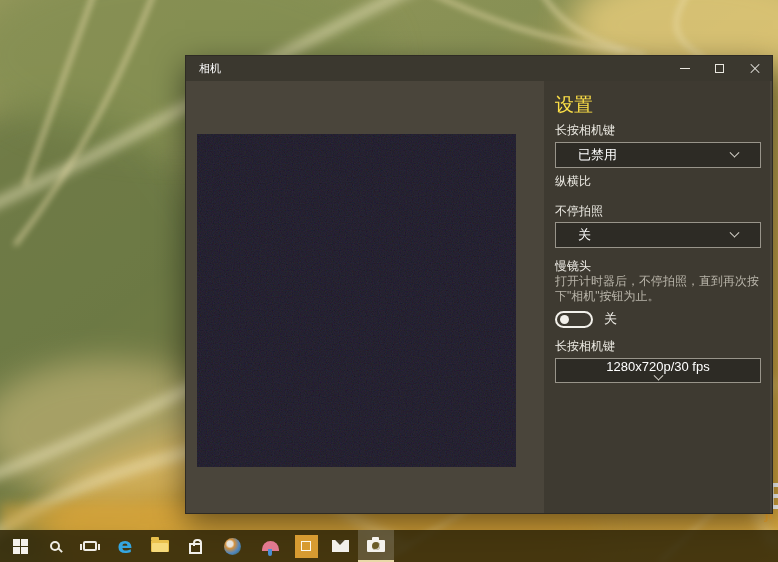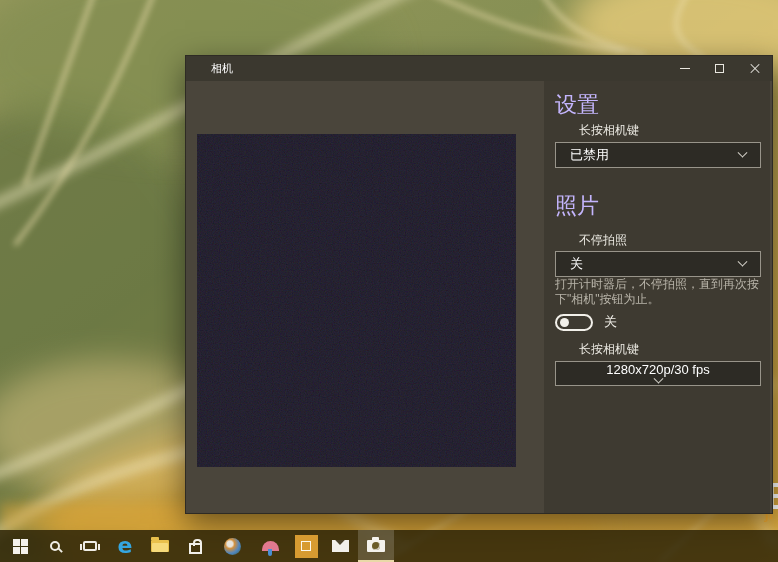--- a/index.html
+++ b/index.html
@@ -13,47 +13,47 @@
   .frag-top { position:absolute; left:766px; top:480px; width:12px; height:36px; overflow:hidden;
               color:#fff; font-size:36px; font-weight:bold; line-height:34px; }
   .frag-bottom { position:absolute; left:764px; top:507px; width:14px; height:24px; overflow:hidden;
               color:#f0a92f; font-size:14px; font-weight:bold; font-family:"Liberation Serif",serif; }
 
   
   .window { position:absolute; left:185px; top:55px; width:588px; height:459px;
             background:#4a453b; box-shadow:0 10px 30px rgba(0,0,0,.5); border:1px solid #2e2b24; }
   .titlebar { position:absolute; left:0; top:0; right:0; height:25px; background:#3b382f;
               display:flex; align-items:center; }
-  .title { color:#fff; font-size:11px; padding-left:25px; }
+  .title { color:#fff; font-size:11px; padding-left:13px; }
   .caption-controls { margin-left:auto; display:flex; height:100%; }
   .cap-btn { width:35px; height:100%; display:flex; align-items:center; justify-content:center; position:relative; }
   .min-glyph { width:10px; height:1px; background:#e9e7e0; }
   .max-glyph { width:9px; height:9px; border:1px solid #e9e7e0; }
   .x-glyph { position:relative; width:12px; height:12px; }
   .x-glyph::before,.x-glyph::after { content:""; position:absolute; left:0; top:5px; width:12px; height:1px; background:#e9e7e0; }
   .x-glyph::before { transform:rotate(45deg); }
   .x-glyph::after { transform:rotate(-45deg); }
 
   
   .viewfinder { position:absolute; left:11px; top:78px; width:319px; height:333px; background:#070609; overflow:hidden; }
   .viewfinder svg { display:block; }
 
   
   .panel { position:absolute; top:25px; right:2px; width:226px; bottom:0; background:#3e3a31;
            padding:0 9px 0 11px; overflow:hidden; }
-  .sec-header { color:#c4b5fd; font-size:22px; font-weight:normal; height:24px; line-height:24px;font-family:Liberation Serif, serif; }
+  .sec-header { color:#fde047; font-size:19px; font-weight:normal; height:24px; line-height:24px;font-family:Liberation Serif, serif; }
   .hd-settings { margin-top:12px; }
   .hd-photo { margin-top:26px; }
   .hd-video { margin-top:28px; }
-  .fld-label { color:#eceae3; font-size:12px; height:15px; line-height:15px;margin-left:24px; }
+  .fld-label { color:#eceae3; font-size:12px; height:15px; line-height:15px; }
   .lb1 { margin-top:6px; } .lb2 { margin-top:6px; } .lb3 { margin-top:15px; }
   .lb-slow { margin-top:11px; color:#f1efe9; }
   .lb4 { margin-top:11px; }
   .dropdown { margin-top:4px; height:26px; background:#2d2b25; border:1px solid #98948a;
-              display:flex; align-items:center; justify-content:space-between; padding:0 14px; cursor:default; }
+              display:flex; align-items:center; justify-content:space-between; padding:0 22px; cursor:default; }
   .dd3 { margin-top:3px; }
   .dd4 { height:25px;flex-direction:column; }
   .dd-value { color:#fff; font-size:13px; }
   .chev { width:7px; height:7px; border-right:1px solid #d8d5cd; border-bottom:1px solid #d8d5cd;
           transform:rotate(45deg) translate(-2px,-2px); }
   .desc { color:#b9b5aa; font-size:12px; line-height:15px; height:30px; }
   .toggle-row { margin-top:6px; display:flex; align-items:center; height:18px; }
   .toggle { width:38px; height:17px; border:2px solid #f2f0ea; border-radius:9px; position:relative; }
   .knob { position:absolute; left:3px; top:2px; width:9px; height:9px; border-radius:50%; background:#f2f0ea; }
   .toggle-state { color:#f1efe9; font-size:13px; margin-left:11px; }
@@ -176,29 +176,30 @@
     <div class="panel">
 
       <div class="sec-header hd-settings">设置</div>
 
       <div class="fld-label lb1">长按相机键</div>
       <div class="dropdown">
         <span class="dd-value">已禁用</span>
         <span class="chev"></span>
       </div>
 
-      <div class="sec-header hd-photo">照片</div>
-
+
+      <div class="fld-label lb2">纵横比</div>
 
       <div class="fld-label lb3">不停拍照</div>
       <div class="dropdown dd3">
         <span class="dd-value">关</span>
         <span class="chev"></span>
       </div>
 
+      <div class="fld-label lb-slow">慢镜头</div>
       <div class="desc">打开计时器后，不停拍照，直到再次按下"相机"按钮为止。</div>
       <div class="toggle-row">
         <div class="toggle">
           <span class="knob"></span>
         </div>
         <span class="toggle-state">关</span>
       </div>
 
 
       <div class="fld-label lb4">长按相机键</div>

